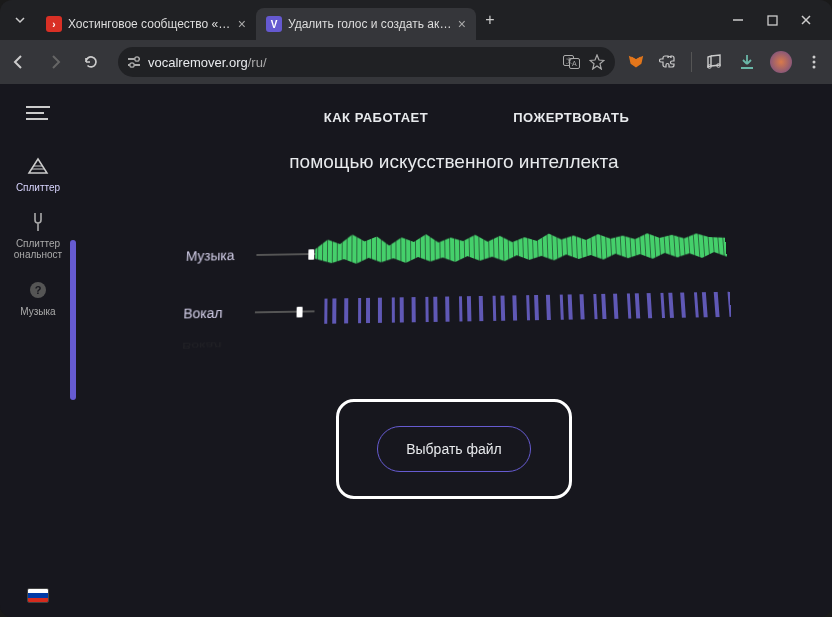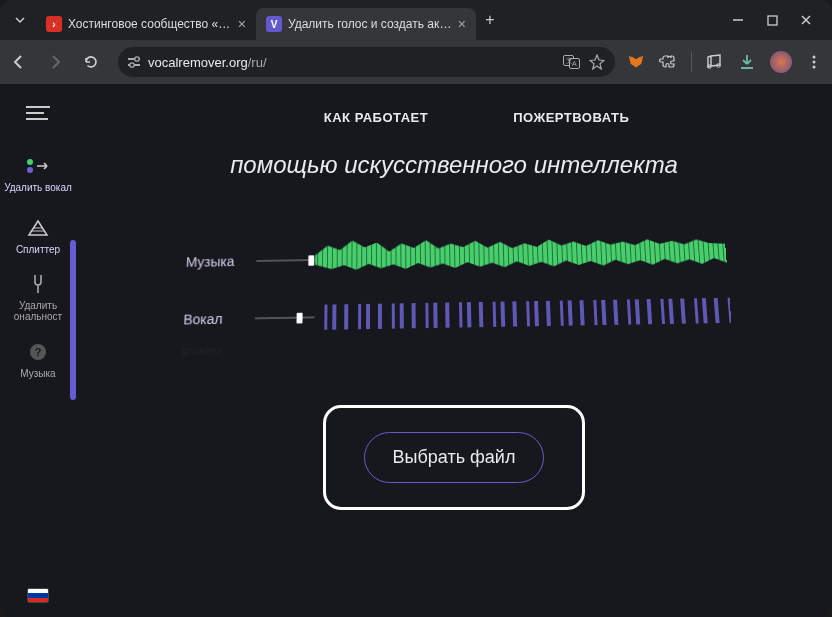--- a/index.html
+++ b/index.html
@@ -43,21 +43,21 @@
 .side-item .label { line-height: 11px; }
 .side-item .drop { position: absolute; right: 4px; bottom: 4px; color: #888; font-size: 9px; }
 .flag { width: 22px; height: 15px; margin: auto auto 14px; display: flex; flex-direction: column; border:1px solid #444; border-radius:2px; overflow:hidden; }
 .flag div { flex: 1; }
 .fw { background: #fff; } .fb { background: #0039a6; } .fr { background: #d52b1e; }
 .flag-wrap { flex: 1; display: flex; flex-direction: column; justify-content: flex-end; align-items: center; }
 
 .main { flex: 1; display: flex; flex-direction: column; padding: 20px 40px; color: #e8eaed; align-items: center; }
 .topnav { display: flex; gap: 40px; font-size: 13px; font-weight: bold; letter-spacing: 0.5px; margin-top: 6px; margin-bottom: 26px; }
 .topnav span { cursor: pointer; margin-left: 45px; }
-.headline { font-size: 24px; font-weight: 500; margin-bottom: 40px; text-align: center; font-style: italic; }
+.headline { font-size: 19px; font-weight: 500; margin-bottom: 40px; text-align: center; }
 
 
 .wave-panel { width: 560px; position: relative; margin-bottom: 50px; }
 .wave-row { display: flex; align-items: center; }
 .wave-label { width: 80px; color: #d0cce6; font-size: 14px; padding-left: 8px; }
 .slider { width: 60px; height: 14px; position: relative; margin-right: 0; }
 .slider-track { position: absolute; left: 0; right: 0; top: 6px; height: 2px; background: #555; }
 .slider-thumb { position: absolute; top: 2px; width: 6px; height: 11px; background: #fff; border-radius: 1px; }
 .wave-canvas { flex: 1; height: 70px; position: relative; }
 .wave-top { transform-origin: left bottom; }
@@ -71,21 +71,21 @@
   content: ""; position: absolute; left: 10px; right: 0; top: 12px; bottom: 12px;
   background: repeating-linear-gradient(90deg, #6c63d0 0 3px, transparent 3px 8px, #6c63d0 8px 12px, transparent 12px 20px, #6c63d0 20px 24px, transparent 24px 34px);
   opacity: 0.85;
 }
 .wave-perspective { transform: perspective(800px) rotateX(10deg) rotateZ(-1deg); transform-origin: center bottom; }
 .wave-reflection { color: #333; font-size: 14px; padding-left: 8px; transform: scaleY(-0.7); opacity: 0.35; }
 
 
 .cta-box { border: 3px solid #fff; border-radius: 18px; padding: 24px 38px; display: inline-block; position: relative; }
 .cta-box::after { content: ""; position: absolute; right: -4px; bottom: -4px; left: 6px; top: 6px; border-radius: 18px; box-shadow: 6px 6px 12px rgba(0,0,0,0.6); z-index: -1; }
-.cta-btn { border: 1px solid #665bd1; color: #e8eaed; background: transparent; padding: 14px 28px; border-radius: 28px; font-size: 18px; cursor: pointer; }
+.cta-btn { border: 1px solid #665bd1; color: #e8eaed; background: transparent; padding: 14px 28px; border-radius: 28px; font-size: 14px; cursor: pointer; }
 
 
 svg { display: block; }
 </style>
 </head>
 <body>
 
 <div class="titlebar">
   <div class="tab-dropdown">
     <svg width="12" height="12" viewBox="0 0 12 12">
@@ -191,45 +191,35 @@
     <div class="side-indicator"></div>
     <div class="hamburger">
       <svg width="28" height="18" viewBox="0 0 28 18">
           <line x1="2" y1="3" x2="26" y2="3" stroke="#ccc" stroke-width="2"></line>
           <line x1="2" y1="9" x2="20" y2="9" stroke="#ccc" stroke-width="2"></line>
           <line x1="2" y1="15" x2="24" y2="15" stroke="#ccc" stroke-width="2"></line>
         </svg>
     </div>
     <div class="side-item active">
       <div class="icon-holder">
-        <svg width="26" height="18" viewBox="0 0 26 18">
-            <circle cx="5" cy="5" r="3" fill="#45d06b"></circle>
-            <circle cx="5" cy="13" r="3" fill="#6c63d0"></circle>
-            <path d="M12 9h10m0 0l-3-3m3 3l-3 3" stroke="#ccc" stroke-width="1.6" fill="none"></path>
-          </svg>
-      </div>
-      <div class="label">Удалить вокал</div>
-    </div>
-    <div class="side-item active">
-      <div class="icon-holder">
         <svg width="24" height="20" viewBox="0 0 24 20">
             <path d="M3 17L12 3l9 14z" stroke="#ccc" stroke-width="1.5" fill="none"></path>
             <line x1="6" y1="13" x2="18" y2="13" stroke="#ccc" stroke-width="1"></line>
             <line x1="8" y1="10" x2="16" y2="10" stroke="#ccc" stroke-width="1"></line>
           </svg>
       </div>
       <div class="label">Сплиттер</div>
     </div>
     <div class="side-item">
       <div class="icon-holder">
         <svg width="16" height="22" viewBox="0 0 16 22">
             <path d="M5 2v7a3 3 0 0 0 6 0V2M8 12v8" stroke="#aaa" stroke-width="1.6" fill="none"></path>
           </svg>
       </div>
-      <div class="label">Удалить ональност</div>
+      <div class="label">Сплиттер ональност</div>
     </div>
     <div class="side-item">
       <div class="icon-holder">
         <svg width="20" height="20" viewBox="0 0 20 20">
             <circle cx="10" cy="10" r="8" fill="#555"></circle>
             <text x="10" y="14" text-anchor="middle" font-size="11" fill="#17171e" font-weight="bold">?</text>
           </svg>
       </div>
       <div class="label">Музыка</div>
     </div>

